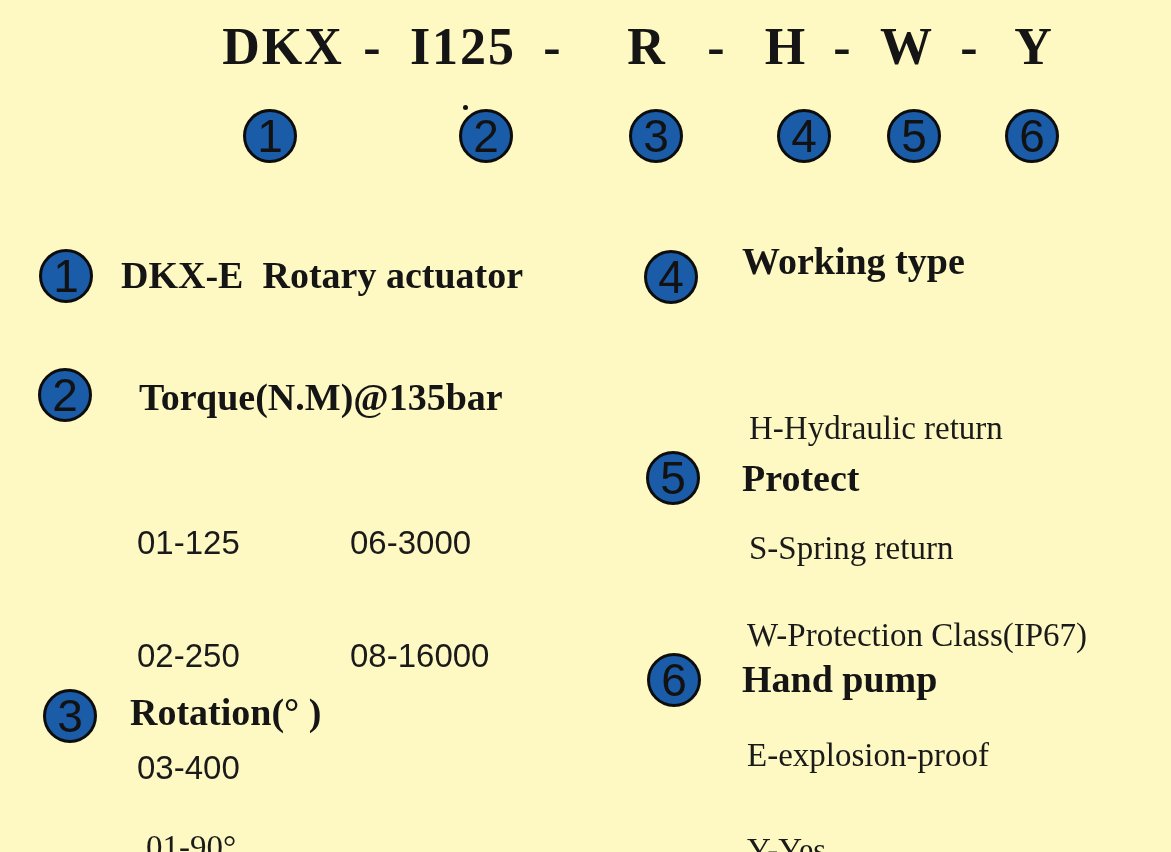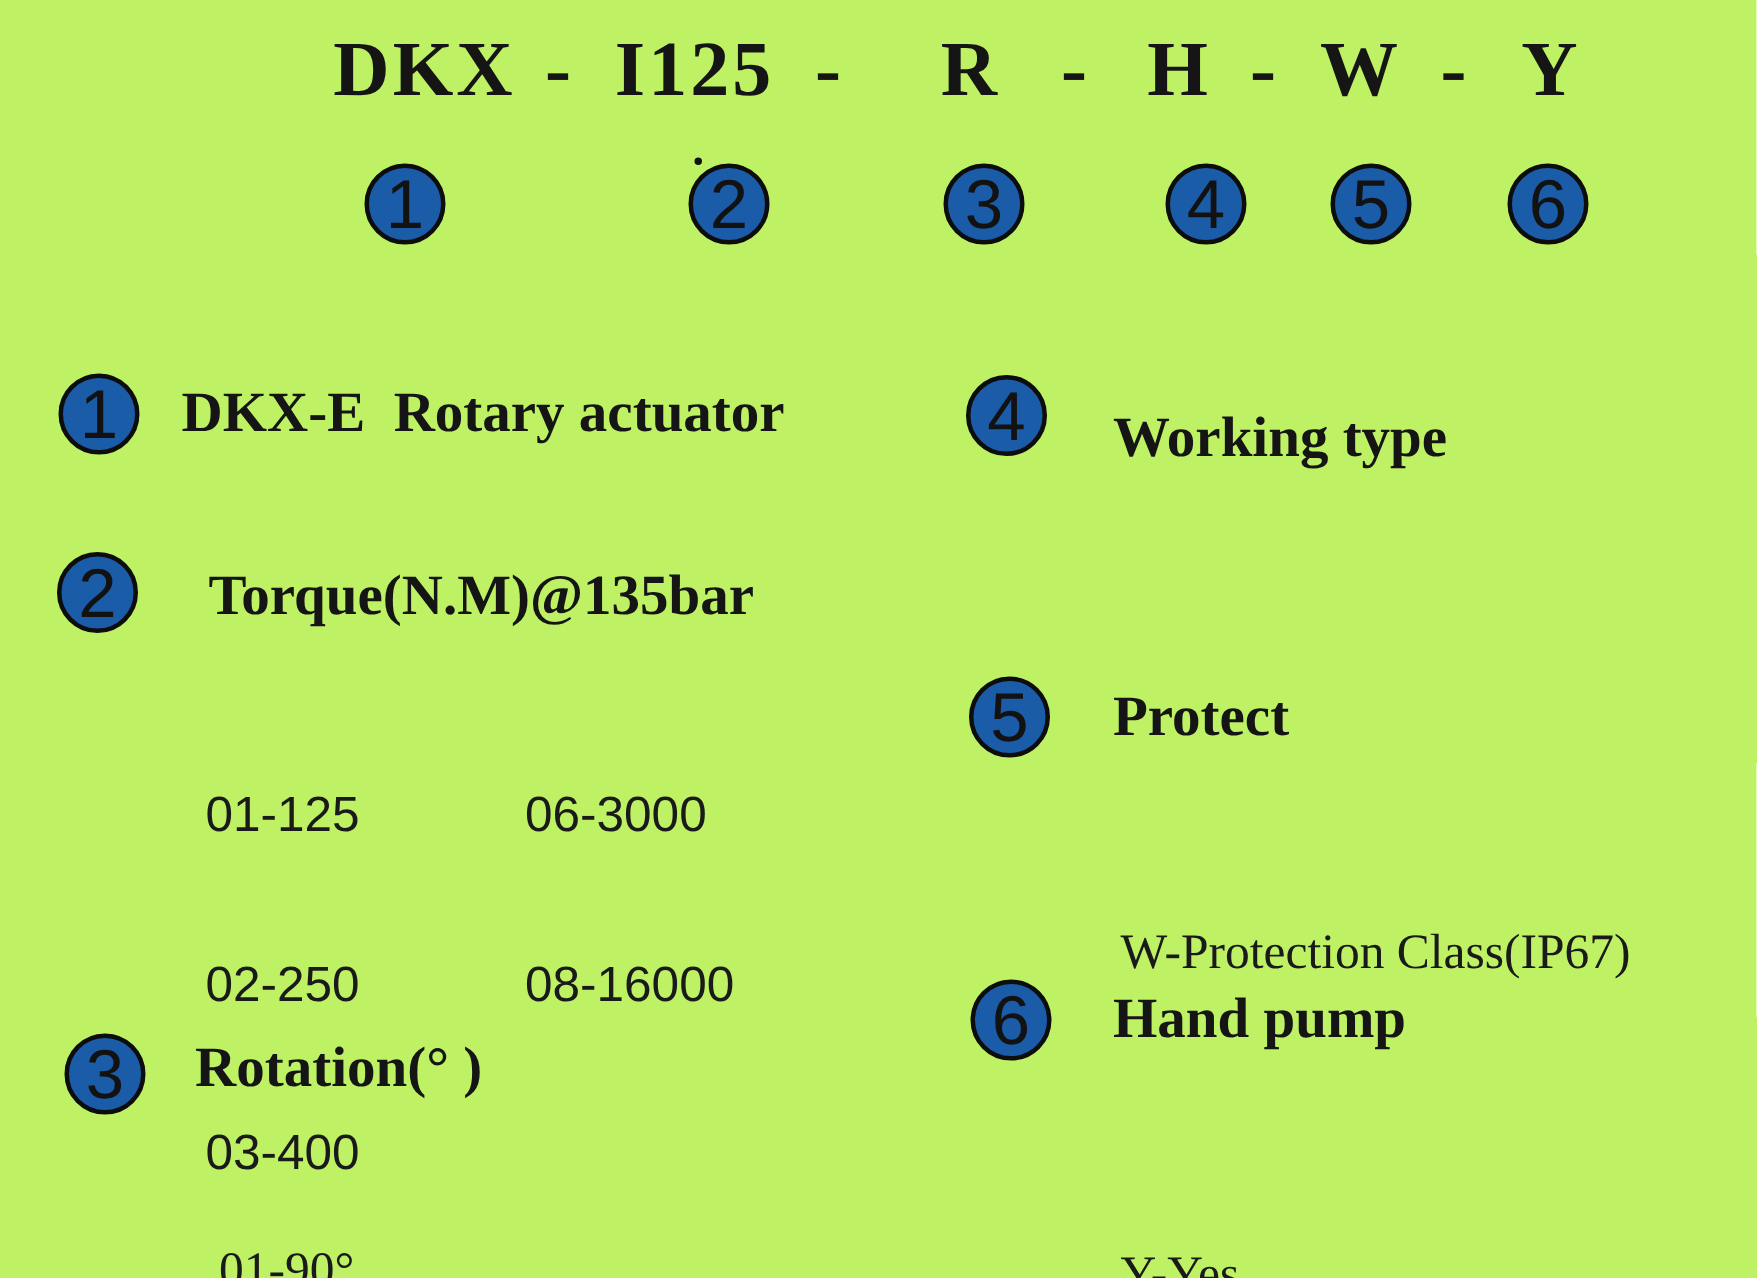--- a/index.html
+++ b/index.html
@@ -1,20 +1,20 @@
 <!DOCTYPE html>
 <html><head>
 <meta charset="utf-8">
 <style>
   html, body { margin: 0; padding: 0; background: #ffffff; }
   .canvas {
     position: relative;
     width: 1171px;
     height: 852px;
-    background: #bef264;
+    background: #fef9c3;
     overflow: hidden;
     color: #1a1a1a;
   }
   .code-seg {
     position: absolute;
     top: 20px;
     transform: translateX(-50%);
     font: 700 52px/1.05 "Liberation Serif", serif;
     letter-spacing: 2px;
     color: #151515;
@@ -110,26 +110,31 @@
   </div>
 
   <div class="marker" style="left:70px;top:716px">3</div>
   <div class="title" style="left:130px;top:691px">Rotation(° )</div>
   <div class="opts-serif" style="left:146px;top:747px">
     <span class="opt">01-90°</span>
     
   </div>
 
   <div class="marker" style="left:671px;top:277px">4</div>
-  <div class="title" style="left:742px;top:271px">Working type</div>
+  <div class="title" style="left:742px;top:240px">Working type</div>
+  <div class="opts-serif" style="left:749px;top:328px">
+    <span class="opt">H-Hydraulic return</span>
+    <span class="opt">S-Spring return</span>
+  </div>
 
   <div class="marker" style="left:673px;top:478px">5</div>
   <div class="title" style="left:742px;top:457px">Protect</div>
   <div class="opts-serif" style="left:747px;top:535px">
     <span class="opt">W-Protection Class(IP67)</span>
+    <span class="opt">E-explosion-proof</span>
   </div>
 
   <div class="marker" style="left:674px;top:680px">6</div>
   <div class="title" style="left:742px;top:658px">Hand pump</div>
   <div class="opts-serif" style="left:747px;top:745px;line-height:42px">
     <span class="opt">Y-Yes</span>
     
   </div>
 
 </div>

